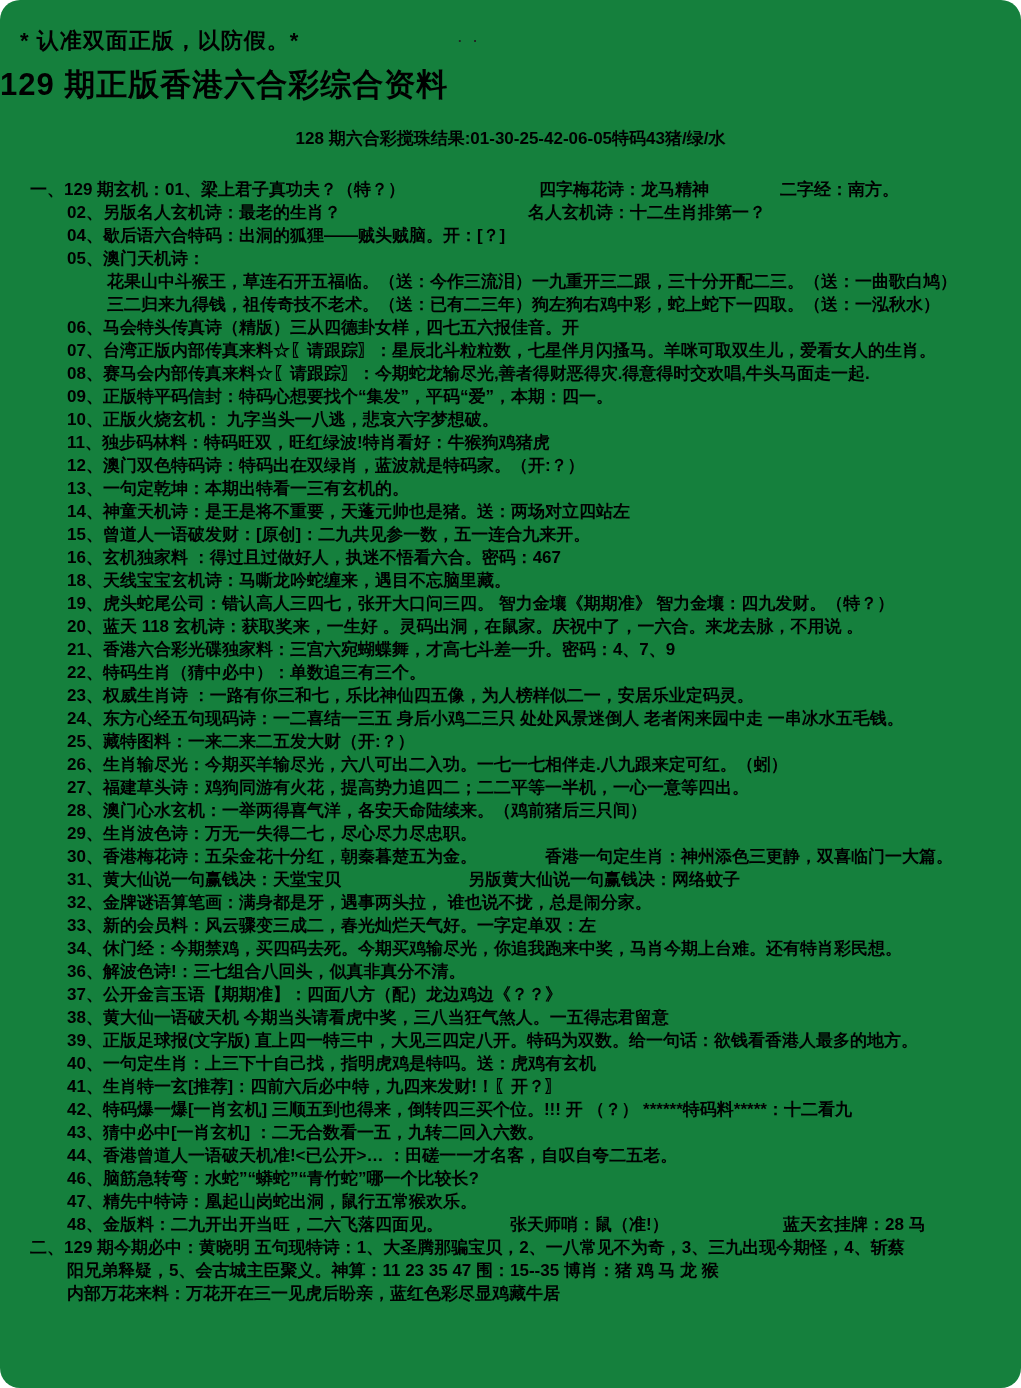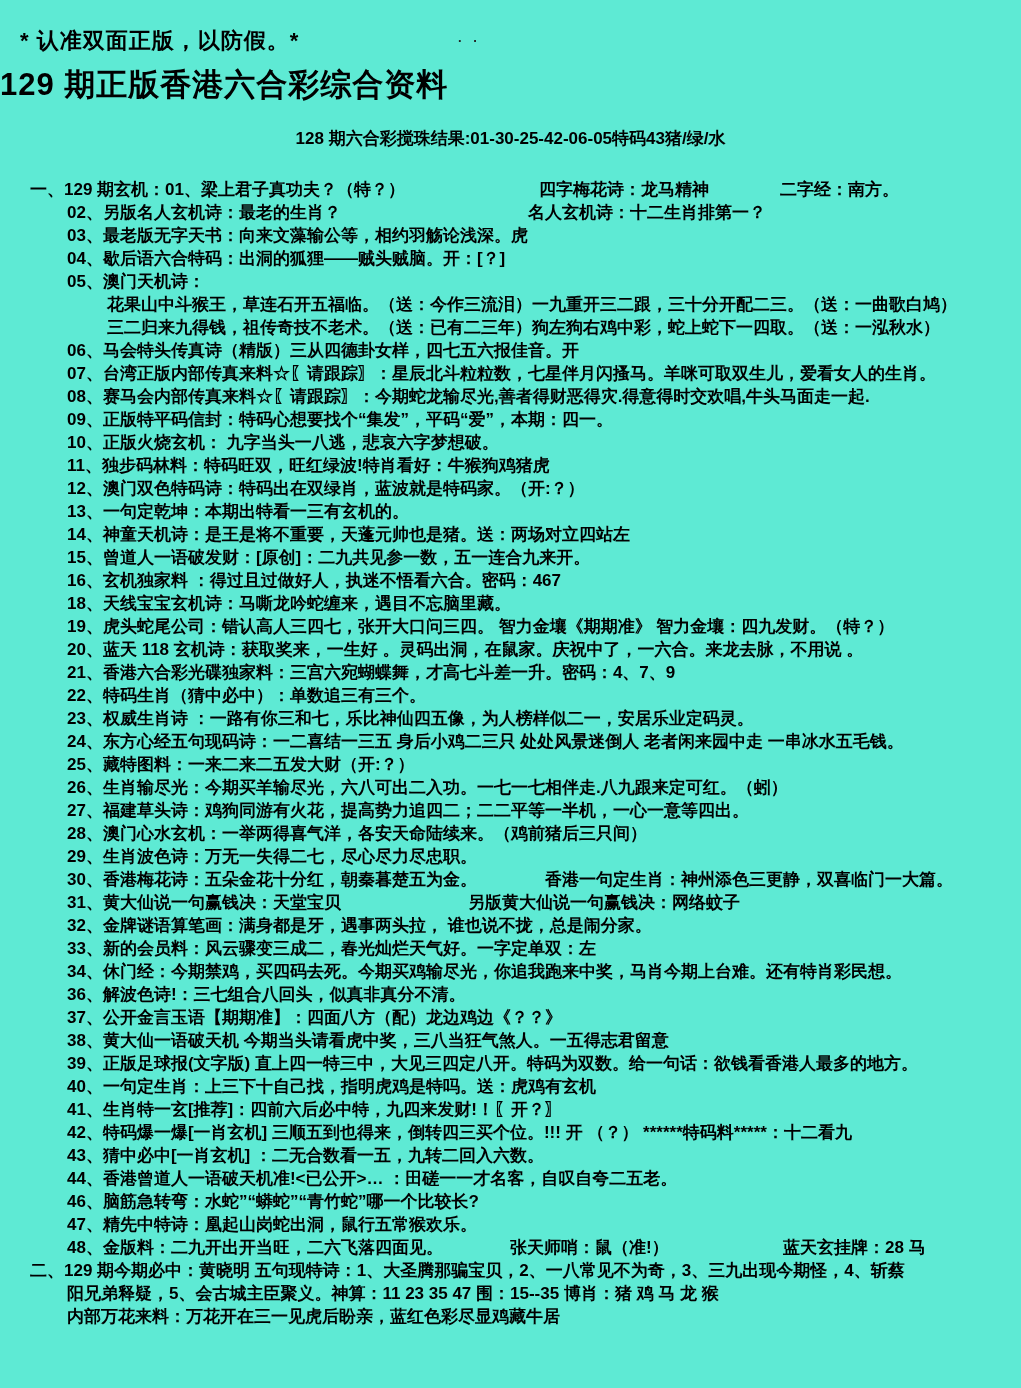--- a/index.html
+++ b/index.html
@@ -4,21 +4,21 @@
 <style>
   * { margin:0; padding:0; box-sizing:border-box; }
   html,body { background:#ffffff; }
   body {
     width:1021px; height:1388px;
     font-family:"Liberation Sans", sans-serif;
     color:#000000;
   }
   .page {
     position:relative; width:1021px; height:1388px;
-    background:#5eead4; overflow:hidden;
+    background:#15803d; overflow:hidden;border-radius:20px;
   }
   .notice {
     position:absolute; top:26px; left:20px;
     font-size:22px; font-weight:bold; letter-spacing:1px;
   }
   .stray-dots {
     position:absolute; top:30px; left:458px;
     font-size:13px; font-weight:bold; letter-spacing:4px; color:#222;
   }
   .title {
@@ -46,21 +46,20 @@
 <body>
 
 <div class="page">
   <div class="notice">* 认准双面正版，以防假。*</div>
   <div class="stray-dots">. .</div>
   <div class="title">129 期正版香港六合彩综合资料</div>
   <div class="subtitle">128 期六合彩搅珠结果:01-30-25-42-06-05特码43猪/绿/水</div>
   <div class="body-text">
       <div class="line l0"><span class="seg">一、129 期玄机：01、梁上君子真功夫？（特？）</span><span class="seg abs" style="left: 528px; margin-left: 11px;">四字梅花诗：龙马精神</span><span class="seg abs" style="left: 780px;">二字经：南方。</span></div>
       <div class="line l1"><span class="seg">02、另版名人玄机诗：最老的生肖？</span><span class="seg abs" style="left: 528px;">名人玄机诗：十二生肖排第一？</span></div>
-      <div class="line l1"><span class="seg">03、最老版无字天书：向来文藻输公等，相约羽觞论浅深。虎</span></div>
       <div class="line l1"><span class="seg">04、歇后语六合特码：出洞的狐狸——贼头贼脑。开：[？]</span></div>
       <div class="line l1"><span class="seg">05、澳门天机诗：</span></div>
       <div class="line l2"><span class="seg">花果山中斗猴王，草连石开五福临。（送：今作三流泪）一九重开三二跟，三十分开配二三。（送：一曲歌白鸠）</span></div>
       <div class="line l2"><span class="seg">三二归来九得钱，祖传奇技不老术。（送：已有二三年）狗左狗右鸡中彩，蛇上蛇下一四取。（送：一泓秋水）</span></div>
       <div class="line l1"><span class="seg">06、马会特头传真诗（精版）三从四德卦女样，四七五六报佳音。开</span></div>
       <div class="line l1"><span class="seg">07、台湾正版内部传真来料☆〖请跟踪〗：星辰北斗粒粒数，七星伴月闪搔马。羊咪可取双生儿，爱看女人的生肖。</span></div>
       <div class="line l1"><span class="seg">08、赛马会内部传真来料☆〖请跟踪〗：今期蛇龙输尽光,善者得财恶得灾.得意得时交欢唱,牛头马面走一起.</span></div>
       <div class="line l1"><span class="seg">09、正版特平码信封：特码心想要找个“集发”，平码“爱”，本期：四一。</span></div>
       <div class="line l1"><span class="seg">10、正版火烧玄机： 九字当头一八逃，悲哀六字梦想破。</span></div>
       <div class="line l1"><span class="seg">11、独步码林料：特码旺双，旺红绿波!特肖看好：牛猴狗鸡猪虎</span></div>

